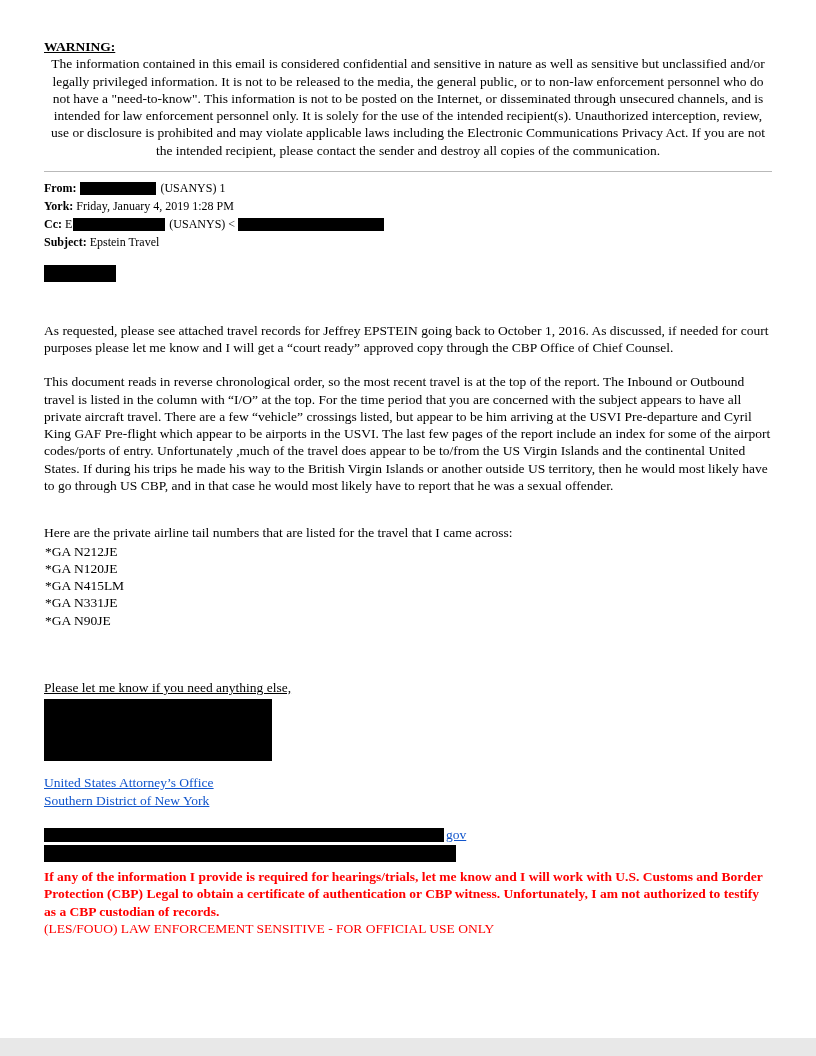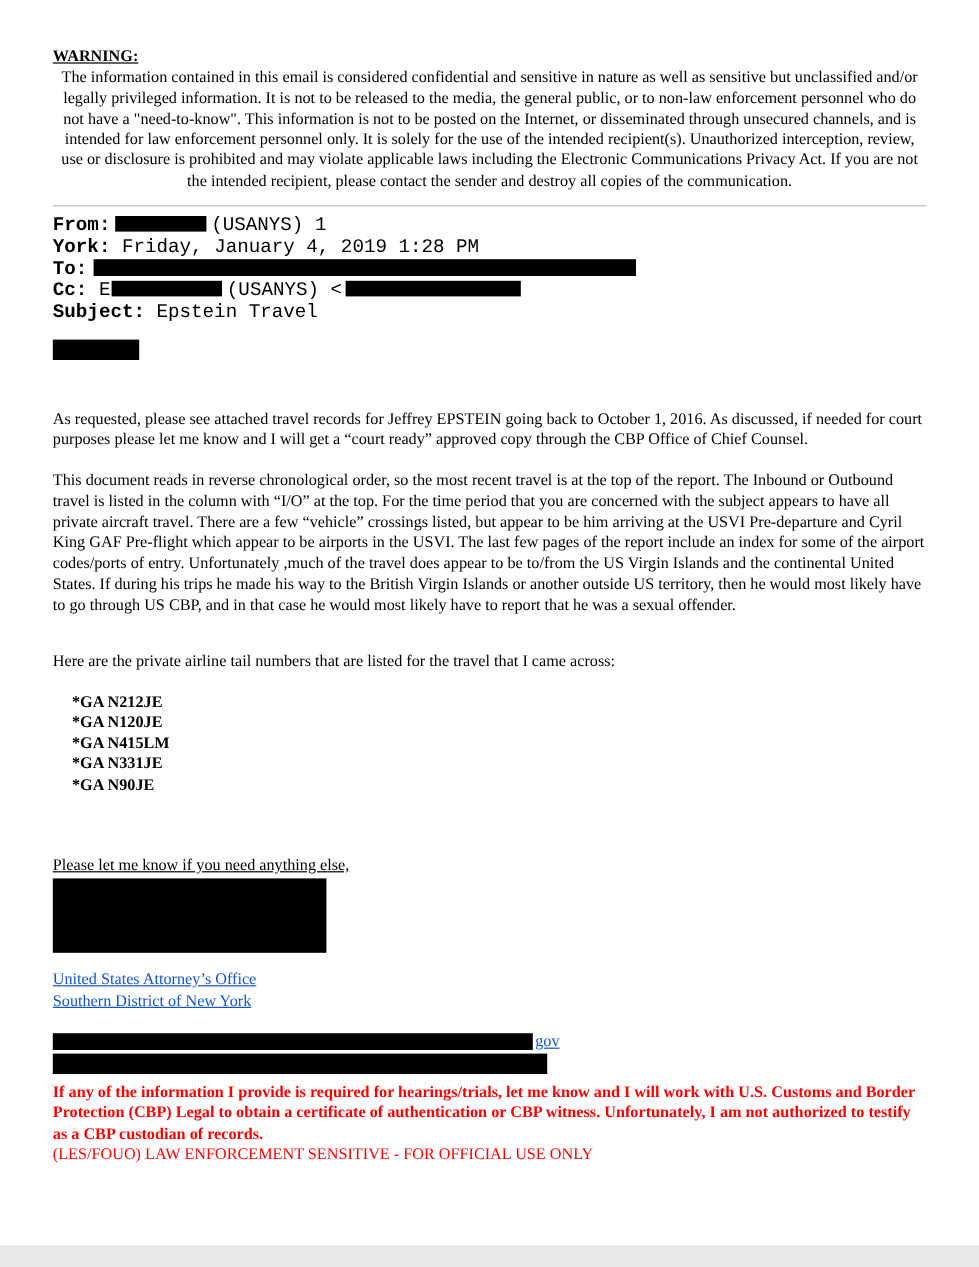--- a/index.html
+++ b/index.html
@@ -10,36 +10,36 @@
   html,body{margin:0;padding:0;background:#e8e8e8;}
   .page{
     width:816px;height:1038px;background:#ffffff;margin:0 auto;
     box-sizing:border-box;padding:38px 44px 0 44px;
     font-family:"Liberation Serif", serif;color:#000;font-size:13.5px;line-height:1.28;
     position:relative;overflow:hidden;
   }
   .warning-heading{font-weight:bold;text-decoration:underline;margin:0;}
   .warning-body{margin:0;text-align:center;}
   .sep{border:none;border-top:1px solid #b9b9b9;margin:12px 0 7px 0;}
-  .email-header{font-family:Liberation Mono, monospace;font-size:16px;line-height:18px;}
+  .email-header{font-family:Liberation Serif, serif;font-size:12px;line-height:18px;}
   .hdr-row{white-space:nowrap;}
   .hdr-label{font-weight:bold;}
   .redact{display:inline-block;background:var(--redact);vertical-align:middle;}
   .r-from{width:76px;height:13px;margin:0 4px 2px 4px;}
   .r-to{width:452px;height:14px;margin:0 0 2px 5px;}
   .r-cc1{width:92px;height:13px;margin:0 4px 2px 1px;}
   .r-cc2{width:146px;height:13px;margin:0 0 2px 3px;}
   .r-solo{display:block;width:72px;height:17px;margin:14px 0 0 0;}
   .r-sig{display:block;width:228px;height:62px;margin:3px 0 0 0;}
   .r-email{width:400px;height:14px;margin:0 2px 2px 0;}
   .r-bottom{display:block;width:412px;height:17px;margin:1px 0 6px 0;}
   .para{margin:0 0 17px 0;}
   .para-first{margin-top:40px;}
   .tail-intro{margin:30px 0 0 0;}
-  .tail-list{margin:16px;padding:0;list-style:none;font-weight:bold;}
+  .tail-list{margin:1px;padding:0;list-style:none;}
   .tail-list li{margin:0;}
   .closing{margin:50px 0 0 0;text-decoration:underline;}
   .office-block{margin-top:13px;}
   .office-line a, .email-line a{color:var(--link);text-decoration:underline;cursor:pointer;}
   .office-line{line-height:18px;}
   .email-line{line-height:18px;margin-top:16px;}
   .disclaimer{color:var(--alert);font-weight:bold;margin:0;}
   .les-line{color:var(--alert);margin:0;}
 </style>
 </head>
@@ -51,23 +51,20 @@
   <p class="warning-body">The information contained in this email is considered confidential and sensitive in nature as well as sensitive but unclassified and/or legally privileged information. It is not to be released to the media, the general public, or to non-law enforcement personnel who do not have a "need-to-know".  This information is not to be posted on the Internet, or disseminated through unsecured channels, and is intended for law enforcement personnel only. It is solely for the use of the intended recipient(s). Unauthorized interception, review, use or disclosure is prohibited and may violate applicable laws including the Electronic Communications Privacy Act. If you are not the intended recipient, please contact the sender and destroy all copies of the communication.</p>
 
   <hr class="sep">
 
   <div class="email-header">
     <div class="hdr-row">
       <span class="hdr-label">From:</span><span class="redact r-from"></span><span>(USANYS) 1</span>
     </div>
     <div class="hdr-row">
       <span class="hdr-label">York:</span>&nbsp;<span>Friday, January 4, 2019 1:28 PM</span>
-    </div>
-    <div class="hdr-row">
-      <span class="hdr-label">To:</span><span class="redact r-to"></span>
     </div>
     <div class="hdr-row">
       <span class="hdr-label">Cc:</span>&nbsp;<span>E</span><span class="redact r-cc1"></span><span>(USANYS) &lt;</span><span class="redact r-cc2"></span>
     </div>
     <div class="hdr-row">
       <span class="hdr-label">Subject:</span>&nbsp;<span>Epstein Travel</span>
     </div>
   </div>
 
   <span class="redact r-solo"></span>

